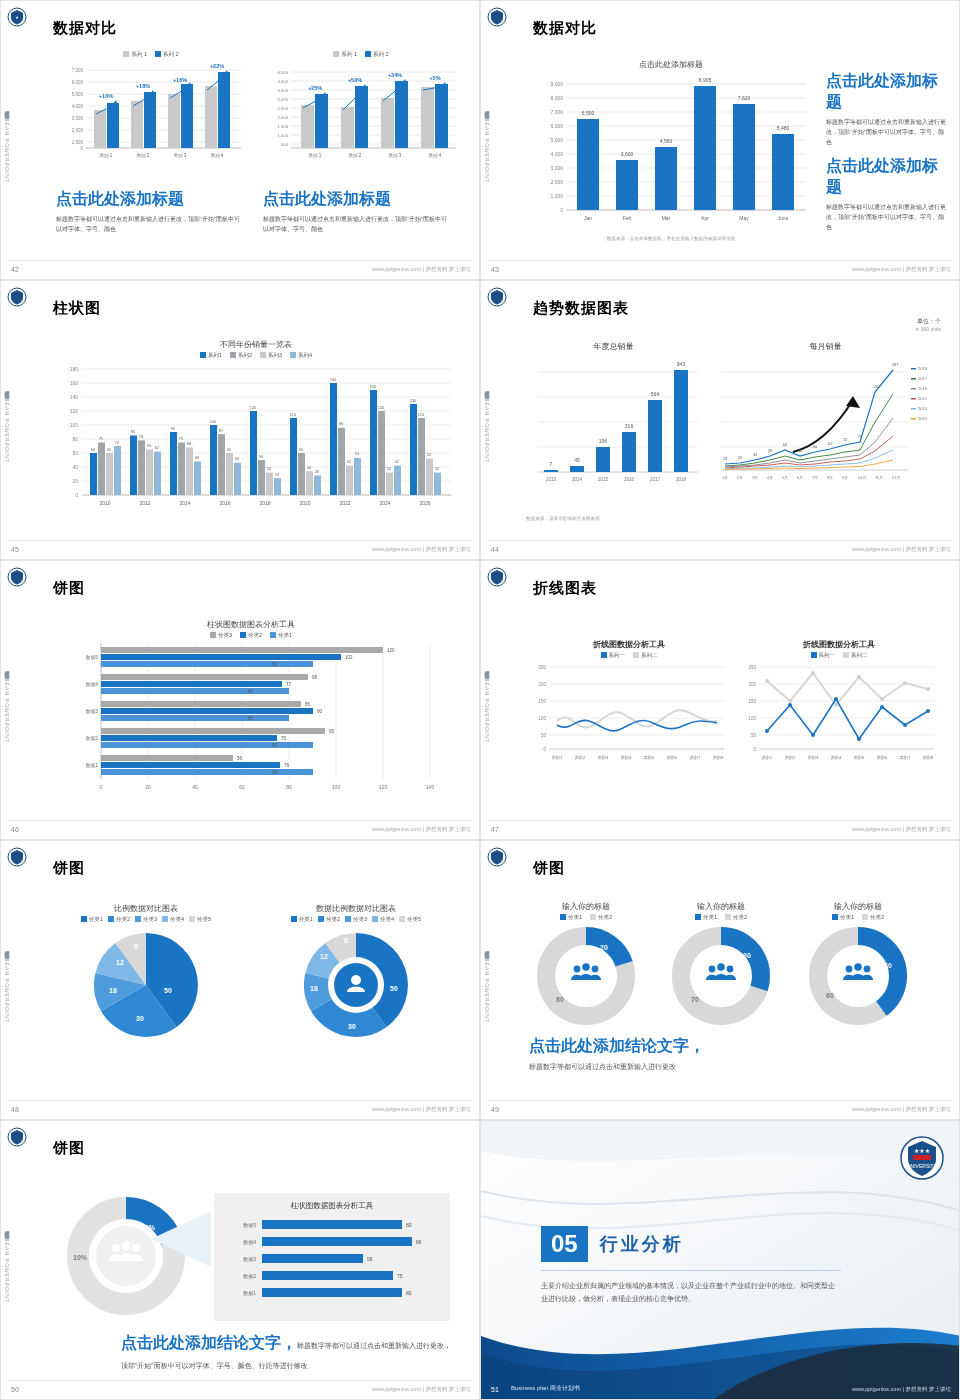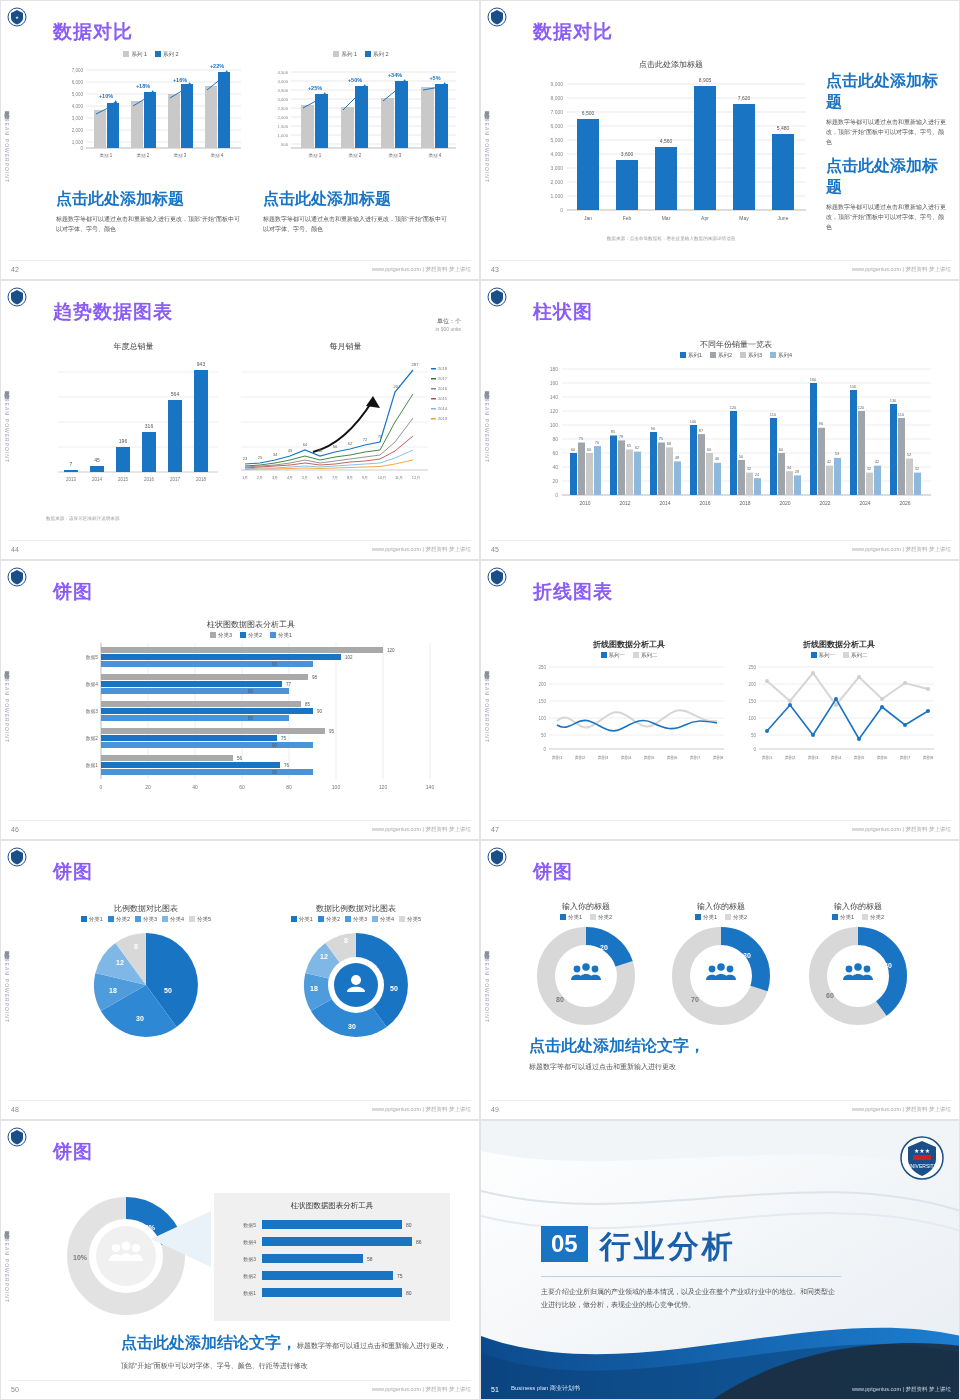--- a/index.html
+++ b/index.html
@@ -34,21 +34,21 @@
   .logo svg { display:block; }
   .vtext {
     position:absolute; left:2px; top:105px;
     writing-mode: vertical-rl;
     font-size:5px; color:#9aa3ad; letter-spacing:1px;
     line-height:8px;
   }
   .vtext .cn { font-weight:bold; color:#7d8893; }
   .title {
     position:absolute; left:52px; top:18px;
-    font-size:19px; font-weight:bold; color:#8b5cf6;
+    font-size:15px; font-weight:bold; color:#000000;
     letter-spacing:1px;
   }
   .pagenum {
     position:absolute; left:10px; bottom:6px;
     font-size:7px; color:#8a8a8a;
   }
   .footer {
     position:absolute; right:8px; bottom:6px;
     font-size:5.5px; color:#a8a8a8;
   }
@@ -302,143 +302,20 @@
     <div style="position:absolute;left:345px;top:70px;width:120px;">
       <div class="bhead">点击此处添加标题</div>
       <div class="btext" style="margin-top:4px;">标题数字等都可以通过点击和重新输入进行更改，顶部“开始”面板中可以对字体、字号、颜色</div>
     </div>
     <div style="position:absolute;left:345px;top:155px;width:120px;">
       <div class="bhead">点击此处添加标题</div>
       <div class="btext" style="margin-top:4px;">标题数字等都可以通过点击和重新输入进行更改，顶部“开始”面板中可以对字体、字号、颜色</div>
     </div>
     <div class="hr-bottom"></div>
     <div class="pagenum">43</div>
-    <div class="footer">www.pptgenius.com | 梦想资料  梦上讲坛</div>
-  </div>
-
-  <div class="slide">
-    <div class="vstrip"></div>
-    <div class="logo">
-      <svg width="20" height="20" viewBox="0 0 20 20">
-          <circle cx="10" cy="10" r="9" fill="#fff" stroke="#1a4f8a" stroke-width="1"></circle>
-          <path d="M10 3 L16 6 V11 C16 14 13 16.5 10 17.5 C7 16.5 4 14 4 11 V6 Z" fill="#1a4f8a"></path>
-        </svg>
-    </div>
-    <div class="vtext">
-      <span class="cn">梦想资料库</span>
-      <span>DREAM POWERPOINT</span>
-    </div>
-    <div class="title">趋势数据图表</div>
-    <div style="position:absolute;right:18px;top:36px;text-align:right;">
-      <div style="font-size:6px;color:#555;">单位：个</div>
-      <div style="font-size:5px;color:#999;">in 900 units</div>
-    </div>
-
-    <div style="position:absolute;left:45px;top:60px;width:175px;">
-      <div class="chart-title">年度总销量</div>
-      <svg width="175" height="140">
-        <g stroke="#eee">
-          <line x1="12" y1="20" x2="172" y2="20"></line>
-            <line x1="12" y1="45" x2="172" y2="45"></line>
-          <line x1="12" y1="70" x2="172" y2="70"></line>
-            <line x1="12" y1="95" x2="172" y2="95"></line>
-          <line x1="12" y1="120" x2="172" y2="120" stroke="#ccc"></line>
-        </g>
-        <g fill="#1a74c4">
-          <rect x="18" y="118" width="14" height="2"></rect>
-          <rect x="44" y="114" width="14" height="6"></rect>
-          <rect x="70" y="95" width="14" height="25"></rect>
-          <rect x="96" y="80" width="14" height="40"></rect>
-          <rect x="122" y="48" width="14" height="72"></rect>
-          <rect x="148" y="18" width="14" height="102"></rect>
-        </g>
-        <g font-size="5" fill="#555" text-anchor="middle">
-          <text x="25" y="114">7</text>
-            <text x="51" y="110">45</text>
-            <text x="77" y="91">196</text>
-          <text x="103" y="76">316</text>
-            <text x="129" y="44">564</text>
-            <text x="155" y="14">943</text>
-        </g>
-        <g font-size="4.5" fill="#777" text-anchor="middle">
-          <text x="25" y="129">2013</text>
-            <text x="51" y="129">2014</text>
-            <text x="77" y="129">2015</text>
-          <text x="103" y="129">2016</text>
-            <text x="129" y="129">2017</text>
-            <text x="155" y="129">2018</text>
-        </g>
-      </svg>
-    </div>
-
-    <div style="position:absolute;left:232px;top:60px;width:225px;">
-      <div class="chart-title">每月销量</div>
-      <svg width="225" height="140">
-        <g stroke="#eee">
-          <line x1="8" y1="20" x2="195" y2="20"></line>
-            <line x1="8" y1="45" x2="195" y2="45"></line>
-          <line x1="8" y1="70" x2="195" y2="70"></line>
-            <line x1="8" y1="95" x2="195" y2="95"></line>
-          <line x1="8" y1="118" x2="195" y2="118" stroke="#ccc"></line>
-        </g>
-        <polyline points="12,112 27,111 42,108 57,104 72,98 87,104 102,100 117,97 132,93 147,90 162,40 180,18" fill="none" stroke="#1a74c4" stroke-width="1.2"></polyline>
-        <polyline points="12,114 27,113 42,111 57,108 72,104 87,108 102,105 117,103 132,100 147,98 162,70 180,42" fill="none" stroke="#2e7d32" stroke-width="0.9"></polyline>
-        <polyline points="12,115 27,114 42,113 57,111 72,108 87,111 102,109 117,107 132,105 147,103 162,90 180,66" fill="none" stroke="#888" stroke-width="0.9"></polyline>
-        <polyline points="12,116 27,115 42,114 57,113 72,111 87,113 102,112 117,110 132,109 147,107 162,99 180,84" fill="none" stroke="#c0504d" stroke-width="0.9"></polyline>
-        <polyline points="12,117 27,116 42,116 57,115 72,114 87,115 102,114 117,113 132,112 147,111 162,106 180,98" fill="none" stroke="#7fb7e6" stroke-width="0.9"></polyline>
-        <polyline points="12,117.5 27,117 42,117 57,116.5 72,116 87,116.5 102,116 117,115.5 132,115 147,114.5 162,112 180,108" fill="none" stroke="#f0a030" stroke-width="0.9"></polyline>
-        <path d="M80 100 C100 95 120 80 140 48" fill="none" stroke="#111" stroke-width="2"></path>
-        <polygon points="140,44 147,56 133,54" fill="#111"></polygon>
-        <g font-size="4.2" fill="#666" text-anchor="middle">
-          <text x="12" y="108">23</text>
-            <text x="27" y="107">25</text>
-            <text x="42" y="104">34</text>
-            <text x="57" y="100">45</text>
-          <text x="72" y="94">64</text>
-            <text x="87" y="100">46</text>
-            <text x="102" y="96">56</text>
-            <text x="117" y="93">62</text>
-          <text x="132" y="89">72</text>
-            <text x="147" y="86">76</text>
-            <text x="164" y="36">207</text>
-            <text x="182" y="14">287</text>
-        </g>
-        <g font-size="4" fill="#777" text-anchor="middle">
-          <text x="12" y="127">1月</text>
-            <text x="27" y="127">2月</text>
-            <text x="42" y="127">3月</text>
-            <text x="57" y="127">4月</text>
-          <text x="72" y="127">5月</text>
-            <text x="87" y="127">6月</text>
-            <text x="102" y="127">7月</text>
-            <text x="117" y="127">8月</text>
-          <text x="132" y="127">9月</text>
-            <text x="149" y="127">10月</text>
-            <text x="166" y="127">11月</text>
-            <text x="183" y="127">12月</text>
-        </g>
-        <g font-size="4" fill="#777">
-          <rect x="198" y="16" width="5" height="1.5" fill="#1a74c4"></rect>
-            <text x="205" y="18">2018</text>
-          <rect x="198" y="26" width="5" height="1.5" fill="#2e7d32"></rect>
-            <text x="205" y="28">2017</text>
-          <rect x="198" y="36" width="5" height="1.5" fill="#888"></rect>
-            <text x="205" y="38">2016</text>
-          <rect x="198" y="46" width="5" height="1.5" fill="#c0504d"></rect>
-            <text x="205" y="48">2015</text>
-          <rect x="198" y="56" width="5" height="1.5" fill="#7fb7e6"></rect>
-            <text x="205" y="58">2014</text>
-          <rect x="198" y="66" width="5" height="1.5" fill="#f0a030"></rect>
-            <text x="205" y="68">2013</text>
-        </g>
-      </svg>
-    </div>
-    <div style="position:absolute;left:45px;bottom:38px;font-size:4.6px;color:#999;">数据来源：该显示区域标注说明来源</div>
-    <div class="hr-bottom"></div>
-    <div class="pagenum">44</div>
     <div class="footer">www.pptgenius.com | 梦想资料  梦上讲坛</div>
   </div>
 
   <div class="slide">
     <div class="vstrip"></div>
     <div class="logo">
       <svg width="20" height="20" viewBox="0 0 20 20">
           <circle cx="10" cy="10" r="9" fill="#fff" stroke="#1a4f8a" stroke-width="1"></circle>
           <path d="M10 3 L16 6 V11 C16 14 13 16.5 10 17.5 C7 16.5 4 14 4 11 V6 Z" fill="#1a4f8a"></path>
         </svg>
@@ -583,20 +460,143 @@
     <div class="logo">
       <svg width="20" height="20" viewBox="0 0 20 20">
           <circle cx="10" cy="10" r="9" fill="#fff" stroke="#1a4f8a" stroke-width="1"></circle>
           <path d="M10 3 L16 6 V11 C16 14 13 16.5 10 17.5 C7 16.5 4 14 4 11 V6 Z" fill="#1a4f8a"></path>
         </svg>
     </div>
     <div class="vtext">
       <span class="cn">梦想资料库</span>
       <span>DREAM POWERPOINT</span>
     </div>
+    <div class="title">趋势数据图表</div>
+    <div style="position:absolute;right:18px;top:36px;text-align:right;">
+      <div style="font-size:6px;color:#555;">单位：个</div>
+      <div style="font-size:5px;color:#999;">in 900 units</div>
+    </div>
+
+    <div style="position:absolute;left:45px;top:60px;width:175px;">
+      <div class="chart-title">年度总销量</div>
+      <svg width="175" height="140">
+        <g stroke="#eee">
+          <line x1="12" y1="20" x2="172" y2="20"></line>
+            <line x1="12" y1="45" x2="172" y2="45"></line>
+          <line x1="12" y1="70" x2="172" y2="70"></line>
+            <line x1="12" y1="95" x2="172" y2="95"></line>
+          <line x1="12" y1="120" x2="172" y2="120" stroke="#ccc"></line>
+        </g>
+        <g fill="#1a74c4">
+          <rect x="18" y="118" width="14" height="2"></rect>
+          <rect x="44" y="114" width="14" height="6"></rect>
+          <rect x="70" y="95" width="14" height="25"></rect>
+          <rect x="96" y="80" width="14" height="40"></rect>
+          <rect x="122" y="48" width="14" height="72"></rect>
+          <rect x="148" y="18" width="14" height="102"></rect>
+        </g>
+        <g font-size="5" fill="#555" text-anchor="middle">
+          <text x="25" y="114">7</text>
+            <text x="51" y="110">45</text>
+            <text x="77" y="91">196</text>
+          <text x="103" y="76">316</text>
+            <text x="129" y="44">564</text>
+            <text x="155" y="14">943</text>
+        </g>
+        <g font-size="4.5" fill="#777" text-anchor="middle">
+          <text x="25" y="129">2013</text>
+            <text x="51" y="129">2014</text>
+            <text x="77" y="129">2015</text>
+          <text x="103" y="129">2016</text>
+            <text x="129" y="129">2017</text>
+            <text x="155" y="129">2018</text>
+        </g>
+      </svg>
+    </div>
+
+    <div style="position:absolute;left:232px;top:60px;width:225px;">
+      <div class="chart-title">每月销量</div>
+      <svg width="225" height="140">
+        <g stroke="#eee">
+          <line x1="8" y1="20" x2="195" y2="20"></line>
+            <line x1="8" y1="45" x2="195" y2="45"></line>
+          <line x1="8" y1="70" x2="195" y2="70"></line>
+            <line x1="8" y1="95" x2="195" y2="95"></line>
+          <line x1="8" y1="118" x2="195" y2="118" stroke="#ccc"></line>
+        </g>
+        <polyline points="12,112 27,111 42,108 57,104 72,98 87,104 102,100 117,97 132,93 147,90 162,40 180,18" fill="none" stroke="#1a74c4" stroke-width="1.2"></polyline>
+        <polyline points="12,114 27,113 42,111 57,108 72,104 87,108 102,105 117,103 132,100 147,98 162,70 180,42" fill="none" stroke="#2e7d32" stroke-width="0.9"></polyline>
+        <polyline points="12,115 27,114 42,113 57,111 72,108 87,111 102,109 117,107 132,105 147,103 162,90 180,66" fill="none" stroke="#888" stroke-width="0.9"></polyline>
+        <polyline points="12,116 27,115 42,114 57,113 72,111 87,113 102,112 117,110 132,109 147,107 162,99 180,84" fill="none" stroke="#c0504d" stroke-width="0.9"></polyline>
+        <polyline points="12,117 27,116 42,116 57,115 72,114 87,115 102,114 117,113 132,112 147,111 162,106 180,98" fill="none" stroke="#7fb7e6" stroke-width="0.9"></polyline>
+        <polyline points="12,117.5 27,117 42,117 57,116.5 72,116 87,116.5 102,116 117,115.5 132,115 147,114.5 162,112 180,108" fill="none" stroke="#f0a030" stroke-width="0.9"></polyline>
+        <path d="M80 100 C100 95 120 80 140 48" fill="none" stroke="#111" stroke-width="2"></path>
+        <polygon points="140,44 147,56 133,54" fill="#111"></polygon>
+        <g font-size="4.2" fill="#666" text-anchor="middle">
+          <text x="12" y="108">23</text>
+            <text x="27" y="107">25</text>
+            <text x="42" y="104">34</text>
+            <text x="57" y="100">45</text>
+          <text x="72" y="94">64</text>
+            <text x="87" y="100">46</text>
+            <text x="102" y="96">56</text>
+            <text x="117" y="93">62</text>
+          <text x="132" y="89">72</text>
+            <text x="147" y="86">76</text>
+            <text x="164" y="36">207</text>
+            <text x="182" y="14">287</text>
+        </g>
+        <g font-size="4" fill="#777" text-anchor="middle">
+          <text x="12" y="127">1月</text>
+            <text x="27" y="127">2月</text>
+            <text x="42" y="127">3月</text>
+            <text x="57" y="127">4月</text>
+          <text x="72" y="127">5月</text>
+            <text x="87" y="127">6月</text>
+            <text x="102" y="127">7月</text>
+            <text x="117" y="127">8月</text>
+          <text x="132" y="127">9月</text>
+            <text x="149" y="127">10月</text>
+            <text x="166" y="127">11月</text>
+            <text x="183" y="127">12月</text>
+        </g>
+        <g font-size="4" fill="#777">
+          <rect x="198" y="16" width="5" height="1.5" fill="#1a74c4"></rect>
+            <text x="205" y="18">2018</text>
+          <rect x="198" y="26" width="5" height="1.5" fill="#2e7d32"></rect>
+            <text x="205" y="28">2017</text>
+          <rect x="198" y="36" width="5" height="1.5" fill="#888"></rect>
+            <text x="205" y="38">2016</text>
+          <rect x="198" y="46" width="5" height="1.5" fill="#c0504d"></rect>
+            <text x="205" y="48">2015</text>
+          <rect x="198" y="56" width="5" height="1.5" fill="#7fb7e6"></rect>
+            <text x="205" y="58">2014</text>
+          <rect x="198" y="66" width="5" height="1.5" fill="#f0a030"></rect>
+            <text x="205" y="68">2013</text>
+        </g>
+      </svg>
+    </div>
+    <div style="position:absolute;left:45px;bottom:38px;font-size:4.6px;color:#999;">数据来源：该显示区域标注说明来源</div>
+    <div class="hr-bottom"></div>
+    <div class="pagenum">44</div>
+    <div class="footer">www.pptgenius.com | 梦想资料  梦上讲坛</div>
+  </div>
+
+  <div class="slide">
+    <div class="vstrip"></div>
+    <div class="logo">
+      <svg width="20" height="20" viewBox="0 0 20 20">
+          <circle cx="10" cy="10" r="9" fill="#fff" stroke="#1a4f8a" stroke-width="1"></circle>
+          <path d="M10 3 L16 6 V11 C16 14 13 16.5 10 17.5 C7 16.5 4 14 4 11 V6 Z" fill="#1a4f8a"></path>
+        </svg>
+    </div>
+    <div class="vtext">
+      <span class="cn">梦想资料库</span>
+      <span>DREAM POWERPOINT</span>
+    </div>
     <div class="title">饼图</div>
 
     <div style="position:absolute;left:55px;top:58px;width:390px;">
       <div class="chart-title">柱状图数据图表分析工具</div>
       <div class="legend">
         <span><span class="k" style="background:#a9a9a9"></span><span>分类3</span></span>
         <span><span class="k" style="background:#1a74c4"></span><span>分类2</span></span>
         <span><span class="k" style="background:#4a93d9"></span><span>分类1</span></span>
       </div>
       <svg width="390" height="160">
@@ -1050,23 +1050,23 @@
       <svg width="46" height="46" viewBox="0 0 46 46">
         <circle cx="23" cy="23" r="21" fill="#fff" stroke="#1a4f8a" stroke-width="1.5"></circle>
         <path d="M23 6 L37 12 V24 C37 32 30 38 23 41 C16 38 9 32 9 24 V12 Z" fill="#1a4f8a"></path>
         <rect x="14" y="20" width="18" height="5" fill="#cf2026"></rect>
         <text x="23" y="18" font-size="6" fill="#fff" text-anchor="middle">★★★</text>
         <text x="23" y="33" font-size="5" fill="#fff" text-anchor="middle">UNIVERSITY</text>
       </svg>
     </div>
 
     <div style="position:absolute;left:60px;top:105px;">
-      <div style="display:flex;align-items:flex-start;gap:12px;">
+      <div style="display:flex;align-items:center;gap:12px;">
         <div style="background:#1a74c4;color:#fff;font-size:24px;font-weight:bold;padding:4px 10px;">05</div>
-        <div style="font-size:31px;font-weight:bold;color:#1a5fa8;letter-spacing:3px;">行业分析</div>
+        <div style="font-size:18px;font-weight:bold;color:#1a5fa8;letter-spacing:3px;">行业分析</div>
       </div>
       <div style="border-top:1px solid #bcd0e2;margin-top:8px;width:300px;"></div>
       <div style="font-size:7px;color:#555;line-height:13px;width:300px;margin-top:8px;">主要介绍企业所归属的产业领域的基本情况，以及企业在整个产业或行业中的地位。和同类型企业进行比较，做分析，表现企业的核心竞争优势。</div>
     </div>
 
     <div style="position:absolute;left:10px;bottom:6px;font-size:7px;color:#ffffff;">51</div>
     <div style="position:absolute;left:30px;bottom:6px;font-size:6px;color:#dbe6f2;">Business plan    商业计划书</div>
     <div style="position:absolute;right:8px;bottom:6px;font-size:5.5px;color:#cfd9e4;">www.pptgenius.com | 梦想资料  梦上讲坛</div>
   </div>
 

